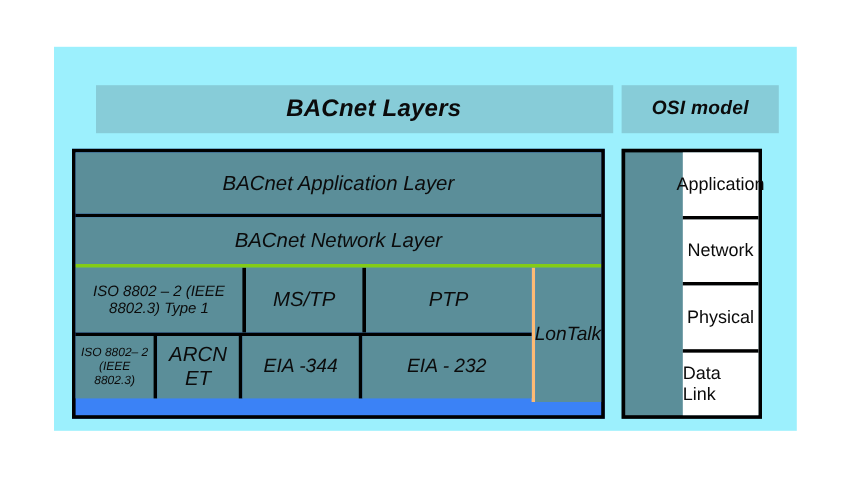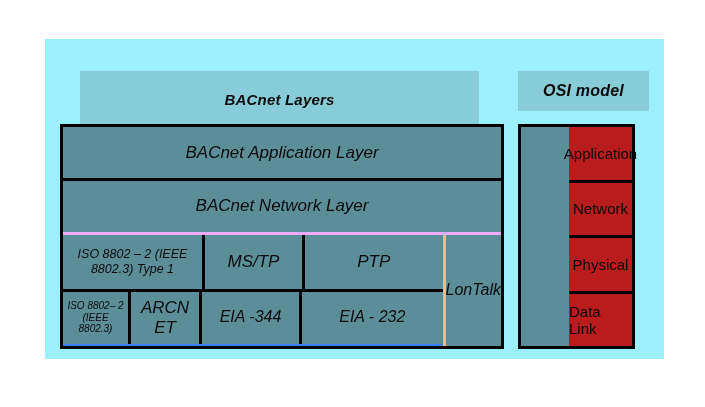--- a/index.html
+++ b/index.html
@@ -34,22 +34,23 @@
     justify-content: center;
     font-style: italic;
     font-weight: bold;
     color: #0b0b0b;
     letter-spacing: .2px;
   }
   #banner-bacnet {
     left: 35px;
     top: 32px;
     width: 399px;
-    height: 56px;
-    font-size: 15px;
+    height: 40px;
+    font-size: 20px;
+    padding-left: 32px;
   }
   #banner-osi {
     left: 473px;
     top: 32px;
     width: 131px;
     height: 40px;
     font-size: 16px;
   }
 
   
@@ -64,21 +65,21 @@
     background: #3b82f6;
     display: flex;
     flex-direction: column;
   }
   .bac-row {
     display: flex;
     box-sizing: border-box;
     position: relative;
   }
   .row-app    { height: 54px; border-bottom: 3px solid #000; }
-  .row-net    { height: 54px; border-bottom: 3px solid #f0abfc; }
+  .row-net    { height: 42px; border-bottom: 3px solid #84cc16; }
 
   .cell {
     box-sizing: border-box;
     display: flex;
     align-items: center;
     justify-content: center;
     text-align: center;
     font-style: italic;
     color: #0b0b0b;
     background: #5b8e99;
@@ -132,21 +133,21 @@
     display: flex;
     flex-direction: column;
   }
   .osi-cell {
     flex: 1;
     display: flex;
     align-items: center;
     justify-content: center;
     font-size: 15px;
     color: #0b0b0b;
-    background: #b91c1c;
+    background: #ffffff;
     box-sizing: border-box;
     border-bottom: 3px solid #000;
     margin-left: 48px;
   }
   .osi-cell:last-child { border-bottom: none; }
 </style>
 </head>
 <body>
 
 <div id="panel">

